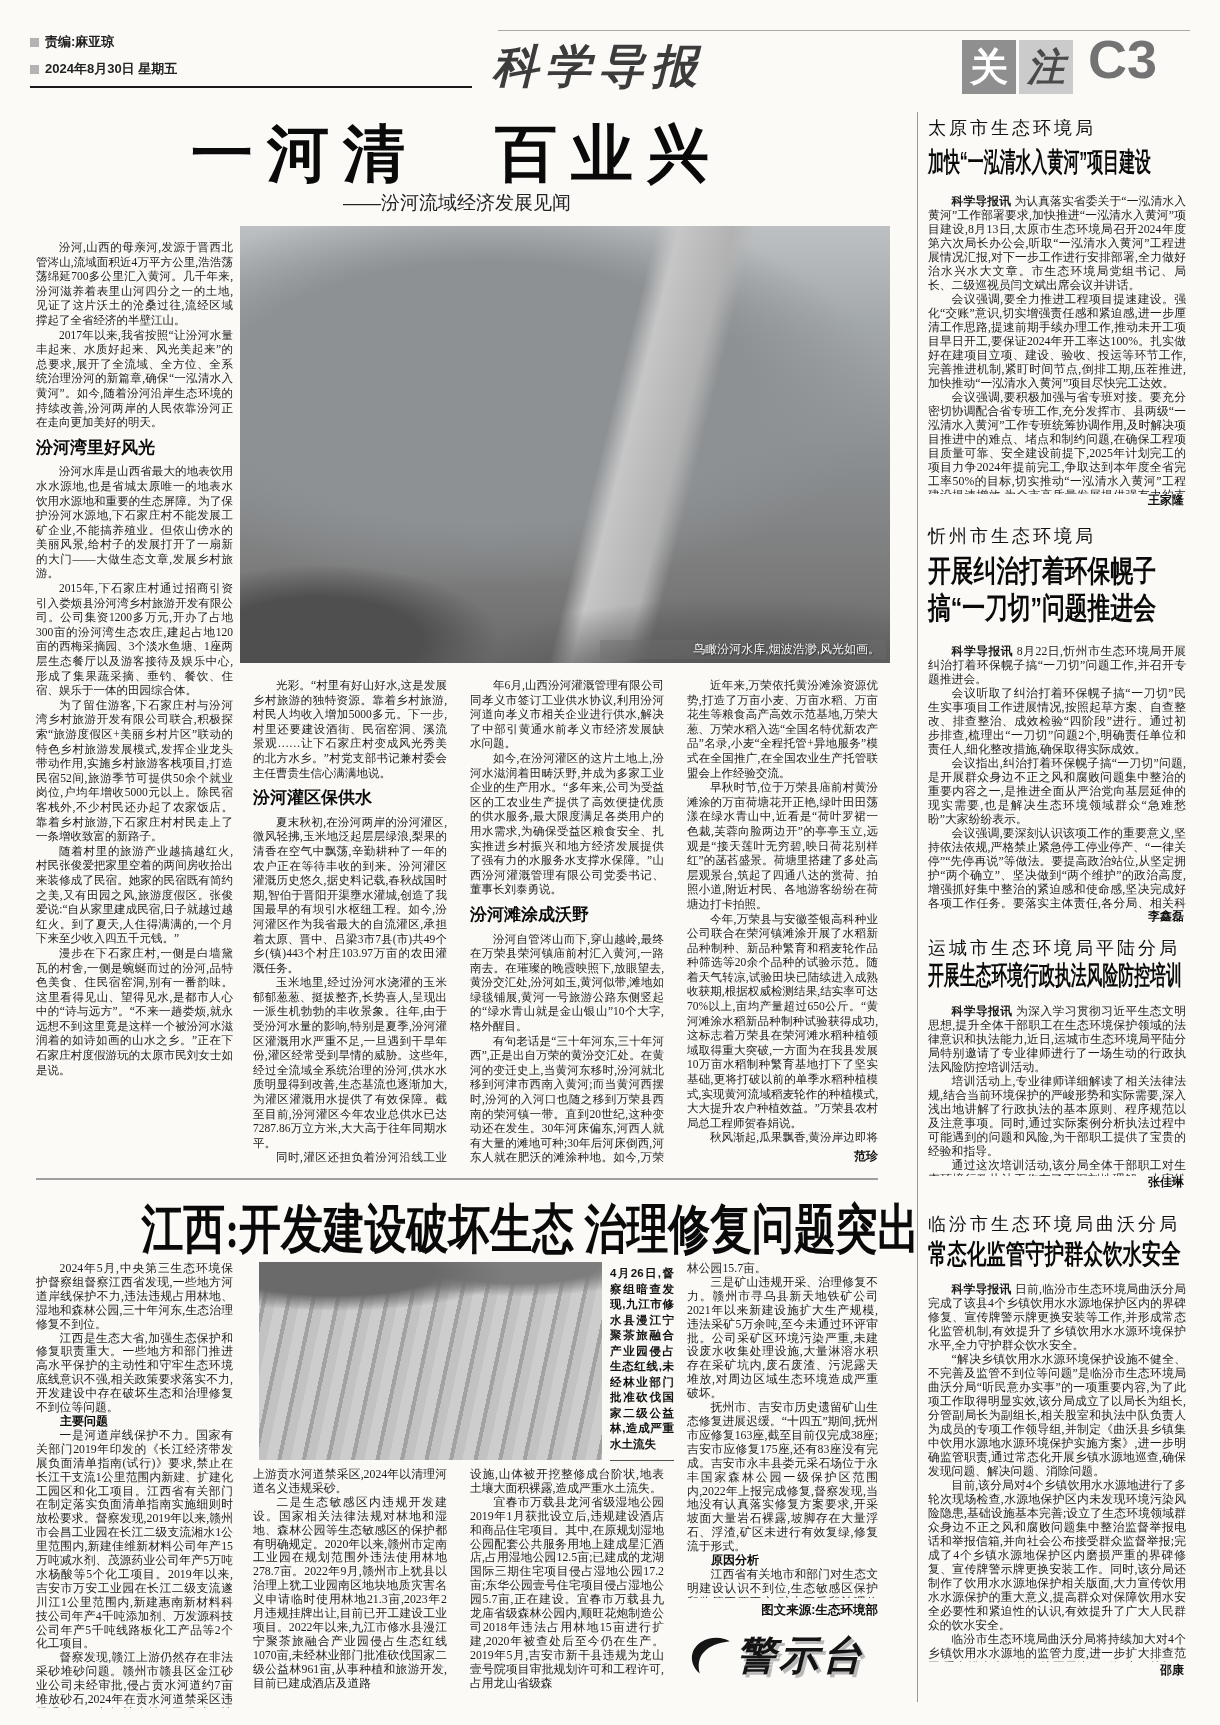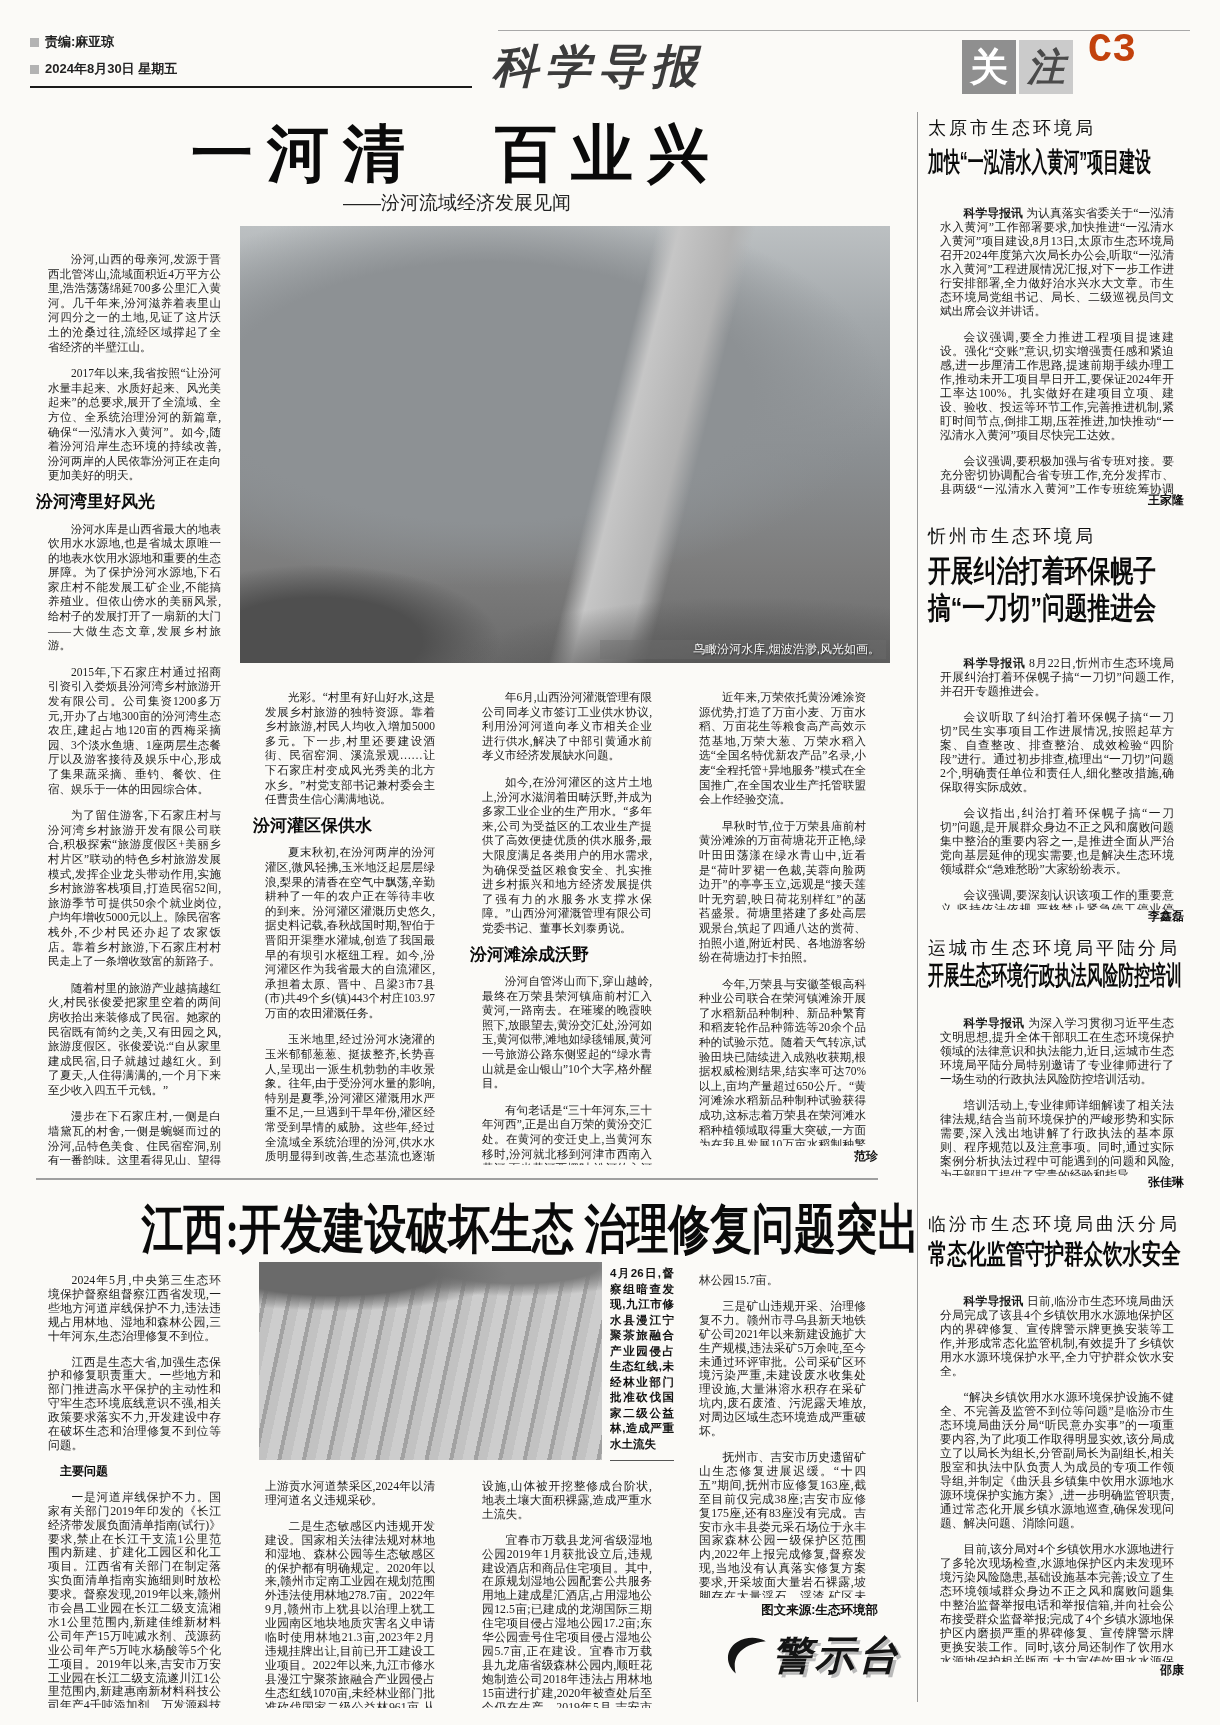--- a/index.html
+++ b/index.html
@@ -11,35 +11,35 @@
   
   .hdr-line{font-family:"Liberation Sans",sans-serif;font-size:13px;font-weight:bold;color:#222;
             display:flex;align-items:center;gap:6px;}
   .sq{display:inline-block;width:9px;height:9px;background:#b3b3b3;}
   .masthead{font-family:"DejaVu Serif",serif;font-style:italic;font-weight:bold;font-size:46px;
             color:#3c3c3c;letter-spacing:7px;white-space:nowrap;}
   .secbox{width:54px;height:54px;display:flex;align-items:center;justify-content:center;
           font-family:"Liberation Sans",sans-serif;font-weight:900;font-size:38px;}
   .secbox.dark{background:#8f8f8f;color:#fff;}
   .secbox.lite{background:#cbcbcb;color:#4a4a4a;font-style:italic;}
-  .pageno{font-family:Liberation Mono, monospace;font-weight:bold;font-size:40px;color:#c2410c;}
+  .pageno{font-family:Liberation Sans, sans-serif;font-weight:bold;font-size:54px;color:#737373;}
   
   .main-title{font-family:"Liberation Sans",sans-serif;font-weight:900;font-size:62px;
               letter-spacing:14px;text-align:center;color:#0a0a0a;white-space:nowrap;}
   .main-sub{font-family:"Liberation Sans",sans-serif;font-size:19px;color:#222;text-align:center;}
   .bot-title{font-family:"Liberation Serif",serif;font-weight:900;font-size:53px;color:#0a0a0a;
              text-align:center;white-space:nowrap;}
   .cx{display:inline-block;transform:scaleX(var(--sx,1));transform-origin:50% 50%;white-space:nowrap;}
   .cxl{display:inline-block;transform:scaleX(var(--sx,1));transform-origin:0 50%;white-space:nowrap;}
   
   .col{position:absolute;overflow:hidden;text-align:justify;}
   .col--main{font-size:11.5px;line-height:14.6px;}
   .col--bot{font-size:11.8px;line-height:13.9px;}
   .col--side{font-size:11.8px;line-height:14px;}
-  .pp{margin:12px;text-indent:2em;}
+  .pp{margin:0;text-indent:2em;}
   .pp b{font-family:"Liberation Sans",sans-serif;}
   .sub{font-family:"Liberation Sans",sans-serif;font-weight:bold;font-size:17px;
        margin:11px 0 9px;text-indent:0;color:#0a0a0a;}
   .sub2{font-family:"Liberation Sans",sans-serif;font-weight:bold;font-size:12px;
         margin:0;text-indent:2em;color:#0a0a0a;}
   .byline{position:absolute;font-family:"Liberation Sans",sans-serif;font-weight:bold;
           font-size:12px;text-align:right;color:#111;}
   
   .kicker{font-family:"Liberation Sans",sans-serif;font-size:18px;letter-spacing:3px;color:#111;}
   .side-title{font-family:"Liberation Sans",sans-serif;font-weight:900;color:#0a0a0a;line-height:1.2;}
@@ -154,21 +154,21 @@
   <div class="col col--bot" style="left:687px;top:1262px;width:191px;height:336px;">
       <p class="pp" style="text-indent: 0px;">林公园15.7亩。</p>
       <p class="pp">三是矿山违规开采、治理修复不力。赣州市寻乌县新天地铁矿公司2021年以来新建设施扩大生产规模,违法采矿5万余吨,至今未通过环评审批。公司采矿区环境污染严重,未建设废水收集处理设施,大量淋溶水积存在采矿坑内,废石废渣、污泥露天堆放,对周边区域生态环境造成严重破坏。</p>
       <p class="pp">抚州市、吉安市历史遗留矿山生态修复进展迟缓。“十四五”期间,抚州市应修复163座,截至目前仅完成38座;吉安市应修复175座,还有83座没有完成。吉安市永丰县娄元采石场位于永丰国家森林公园一级保护区范围内,2022年上报完成修复,督察发现,当地没有认真落实修复方案要求,开采坡面大量岩石裸露,坡脚存在大量浮石、浮渣,矿区未进行有效复绿,修复流于形式。</p>
       <h5 class="sub2">原因分析</h5>
       <p class="pp">江西省有关地市和部门对生态文明建设认识不到位,生态敏感区保护和监管不严不实,矿山开采和治理修复主体责任不落实,导致问题多发并长期存在。</p>
     </div>
 
   <div class="source" style="left:687px;top:1602px;width:191px;">图文来源:生态环境部</div>
 
-  <div class="warn" style="left:724px;top:1628px;width:200px;">
+  <div class="warn" style="left:688px;top:1628px;width:200px;">
     <svg width="44" height="48" viewBox="0 0 60 60">
       <path d="M57 10 C 24 14, 10 30, 16 54 C 2 42, 1 22, 18 11 C 31 3, 47 4, 57 10 Z" fill="#151515"></path>
     </svg>
     <span class="warn-text">警示台</span>
   </div>
 
   <div class="rule" style="left:917px;top:112px;width:1px;height:1590px;background:#999;"></div>
 
   <div class="abs kicker" style="left:928px;top:116px;">太原市生态环境局</div>
   <div class="abs side-title" style="left:928px;top:146px;width:258px;font-size:27px;">

